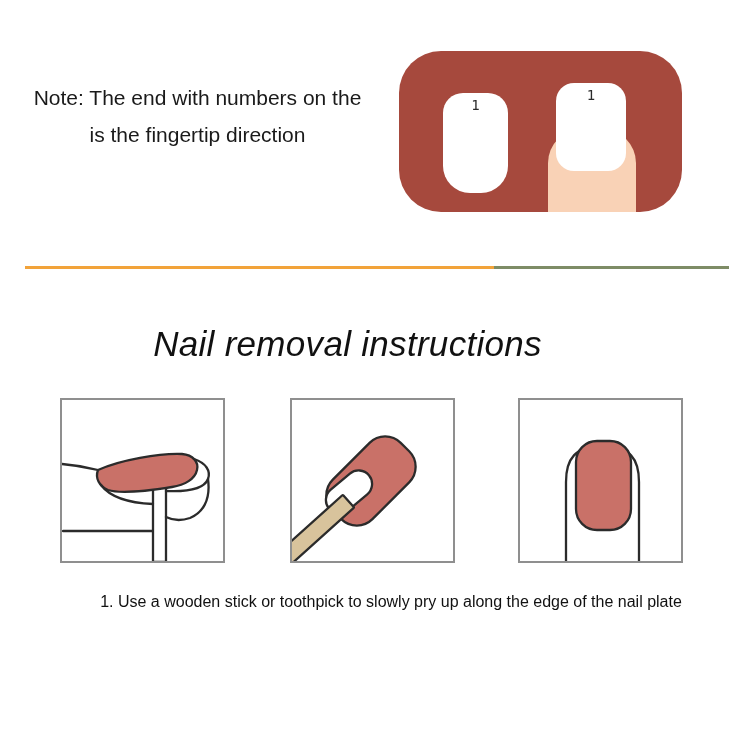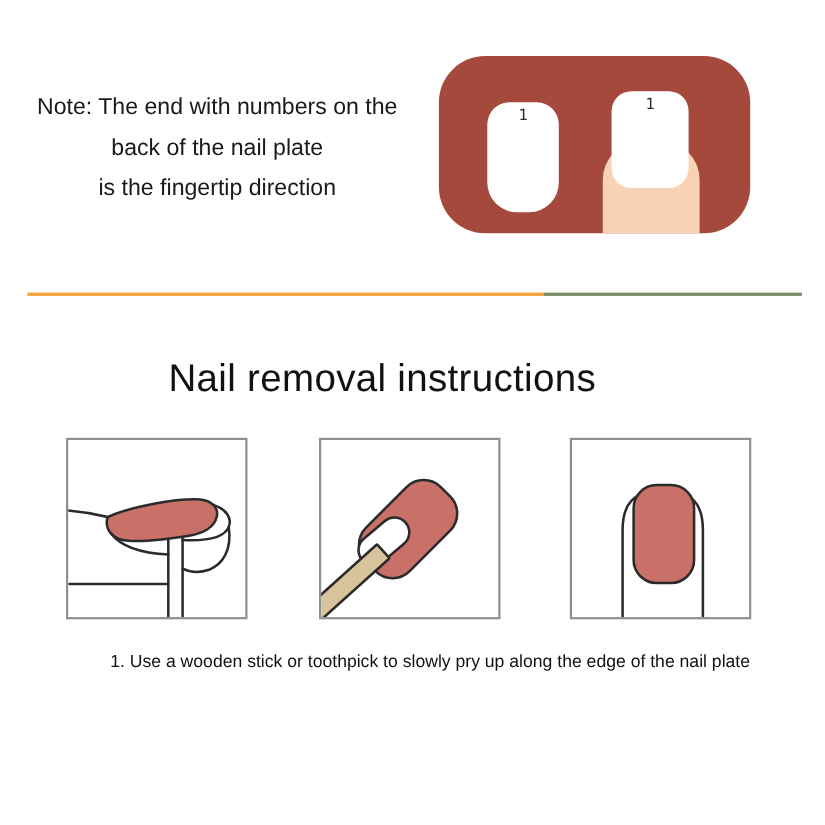--- a/index.html
+++ b/index.html
@@ -26,21 +26,21 @@
     position:absolute;left:149px;top:78px;width:88px;bottom:0;
     background:var(--skin);border-radius:34px 34px 0 0;
   }
   .nail-right{left:157px;top:32px;width:70px;height:88px;border-radius:18px;padding-top:4px;box-sizing:border-box;}
   
   .divider-orange{position:absolute;left:25px;top:266px;width:469px;height:3px;background:var(--divider-orange);}
   .divider-olive{position:absolute;left:494px;top:266px;width:235px;height:3px;background:var(--divider-olive);}
   
   .page-title{
     position:absolute;left:0;top:324px;width:695px;text-align:center;
-    font-size:35px;color:#111;letter-spacing:0.3px;
+    font-size:35px;color:#111;letter-spacing:0.3px;font-style:italic;
   }
   
   .step-box{
     position:absolute;top:398px;width:165px;height:165px;box-sizing:border-box;
     border:2px solid var(--box-border);background:#fff;
   }
   .step-box svg{display:block;width:100%;height:100%;}
   .box1{left:60px;} .box2{left:290px;} .box3{left:518px;}
   .fill-salmon{fill:var(--nail-salmon);}
   .fill-tan{fill:var(--stick-tan);}
@@ -52,21 +52,20 @@
     font-size:16px;line-height:28.5px;color:#111;
   }
 </style>
 </head>
 <body>
 
 <div id="canvas">
 
   <div class="note-block">
     <div>Note: The end with numbers on the</div>
-    <div>back of the nail plate</div>
     <div>is the fingertip direction</div>
   </div>
 
   <div class="plate-card">
     <div class="nail-blank nail-left">
       <span>1</span>
     </div>
     <div class="finger-top"></div>
     <div class="nail-blank nail-right">
       <span>1</span>

